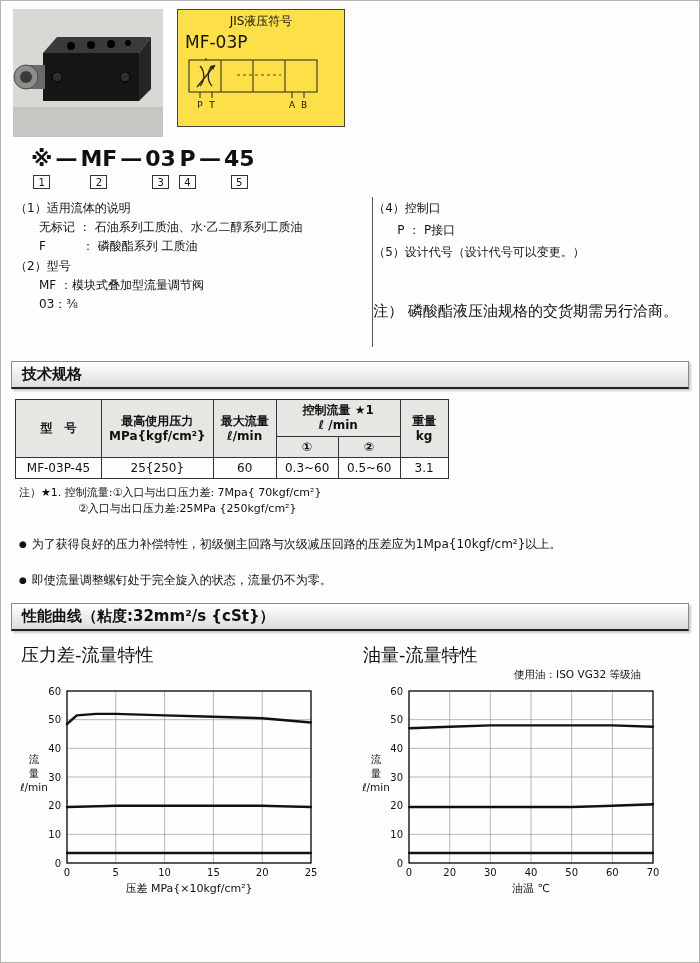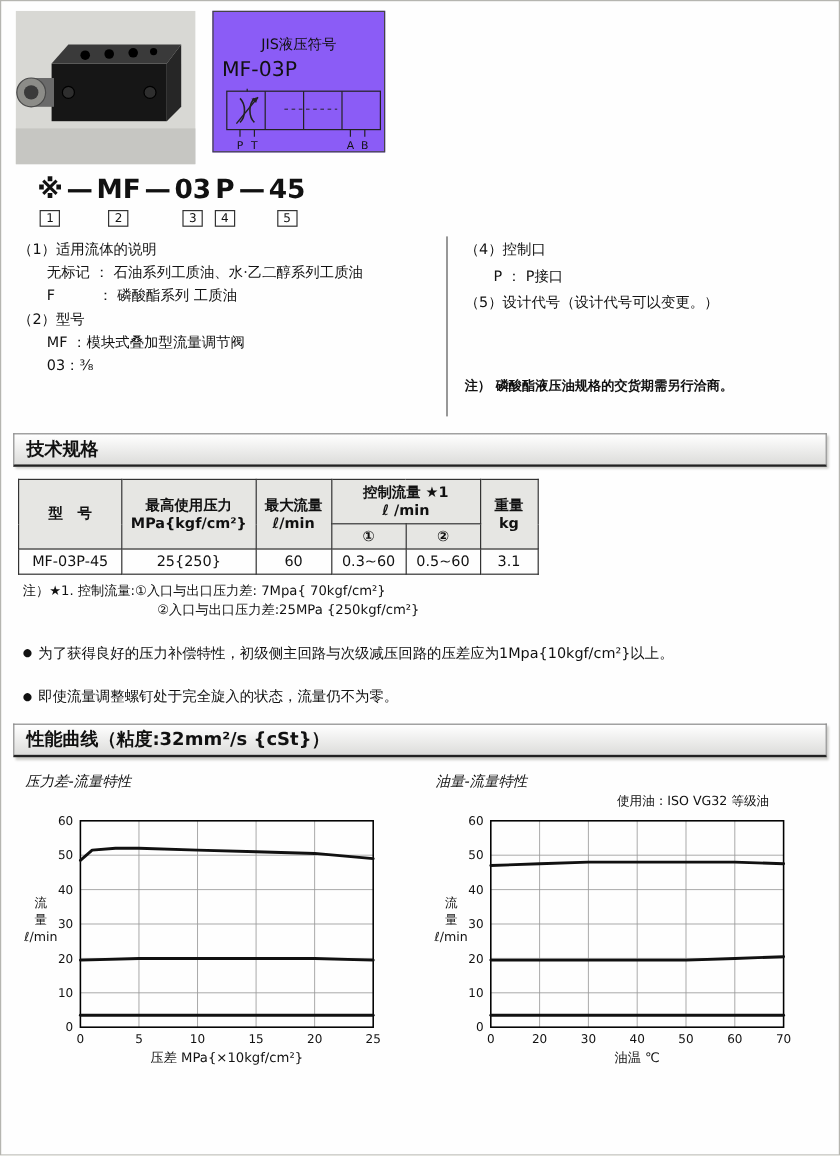--- a/index.html
+++ b/index.html
@@ -12,22 +12,22 @@
   }
   
   .title-bar {
     background:#000; color:#fff; font-size:14px; font-weight:bold;
     padding:3px 10px; letter-spacing:1px; margin-bottom:14px;
   }
   
   .intro-row { display:flex; gap:14px; margin:0 0 6px 2px; height:132px; }
   .photo { width:150px; height:128px; }
   .jis-box {
-    width:144px; height:118px; border:1px solid #444; padding:19px 5px;
-    font-size:12px; background:#8b5cf6;
+    width:168px; height:118px; border:1px solid #444; padding:3px 5px;
+    font-size:12px; background:#fde047;
   }
   .jis-title { text-align:center; font-size:12px; margin-bottom:2px; }
   .jis-model { text-align:left; font-size:17px; margin:1px 0 2px 2px; }
   
   .section-header {
     border:1px solid #8a8a8a; border-bottom:2px solid #222;
     background:linear-gradient(#ffffff,#dcdcda);
     box-shadow:2px 2px 2px #c9c9c5;
     padding:3px 10px; font-size:15px; font-weight:bold; margin:14px 0 10px 0;
   }
@@ -36,43 +36,43 @@
   .seg { display:flex; flex-direction:column; align-items:center; margin-right:3px; }
   .seg-text { font-size:22px; font-weight:bold; line-height:1.05; }
   .seg-box {
     width:17px; height:14px; border:1px solid #333; font-size:10px;
     display:flex; align-items:center; justify-content:center; margin-top:5px;
   }
   .seg-box:empty { border:none; }
   
   .explain-row { display:flex; font-size:12px; margin:0 0 4px 4px; min-height:150px; }
   .explain-left { width:53%; padding-right:10px; }
-  .explain-right { width:47%; border-left:1px solid #555; padding-left:14px; display:flex; flex-direction:column; }
+  .explain-right { width:47%; border-left:1px solid #555; padding-left:0; display:flex; flex-direction:column; }
   .exp-line { margin:3px 0; line-height:1.35; }
   .exp-line.indent { margin-left:24px; }
-  .right-note { margin-top:50px; font-size:11px;font-weight:bold; }
+  .right-note { margin-top:38px; font-size:15px; }
   
   .spec-table { border-collapse:collapse; margin:2px 0 6px 4px; font-size:12px; }
   .spec-table th, .spec-table td { border:1px solid #333; text-align:center; padding:3px 7px; }
   .spec-table th { background:#e6e6e3; font-weight:bold; font-size:12px; }
   .spec-table th div { line-height:1.25; }
   .col-model { min-width:86px; }
   .col-press { min-width:108px; }
   .col-flow  { min-width:62px; }
   .col-ctrl  { min-width:62px; }
   .col-wt    { min-width:48px; }
   .table-notes { font-size:11px; margin:4px 0 0 8px; line-height:1.45; }
-  .table-notes .note-line-2 { margin-left:112px; }
+  .table-notes .note-line-2 { margin-left:59px; }
   
   .bullet { font-size:12px; margin:19px 0 5px 8px; line-height:1.4; }
   .bullet::before { content:"●"; font-size:9px; margin-right:5px; vertical-align:1px; }
   
   .charts-row { display:flex; gap:34px; margin:2px 0 0 6px; }
   .chart-block { display:flex; flex-direction:column; }
-  .chart-title { font-size:12px; margin:2px 0 0 4px;font-style:italic; }
+  .chart-title { font-size:18px; margin:2px 0 0 4px; }
   .chart-note { font-size:10.5px; height:15px; text-align:right; padding-right:26px; margin-top:1px; }
   svg text { font-family:"DejaVu Sans","Liberation Sans",sans-serif; fill:#111; }
 </style>
 </head>
 <body>
 
 <div class="page">
 
 
   <div class="intro-row">

